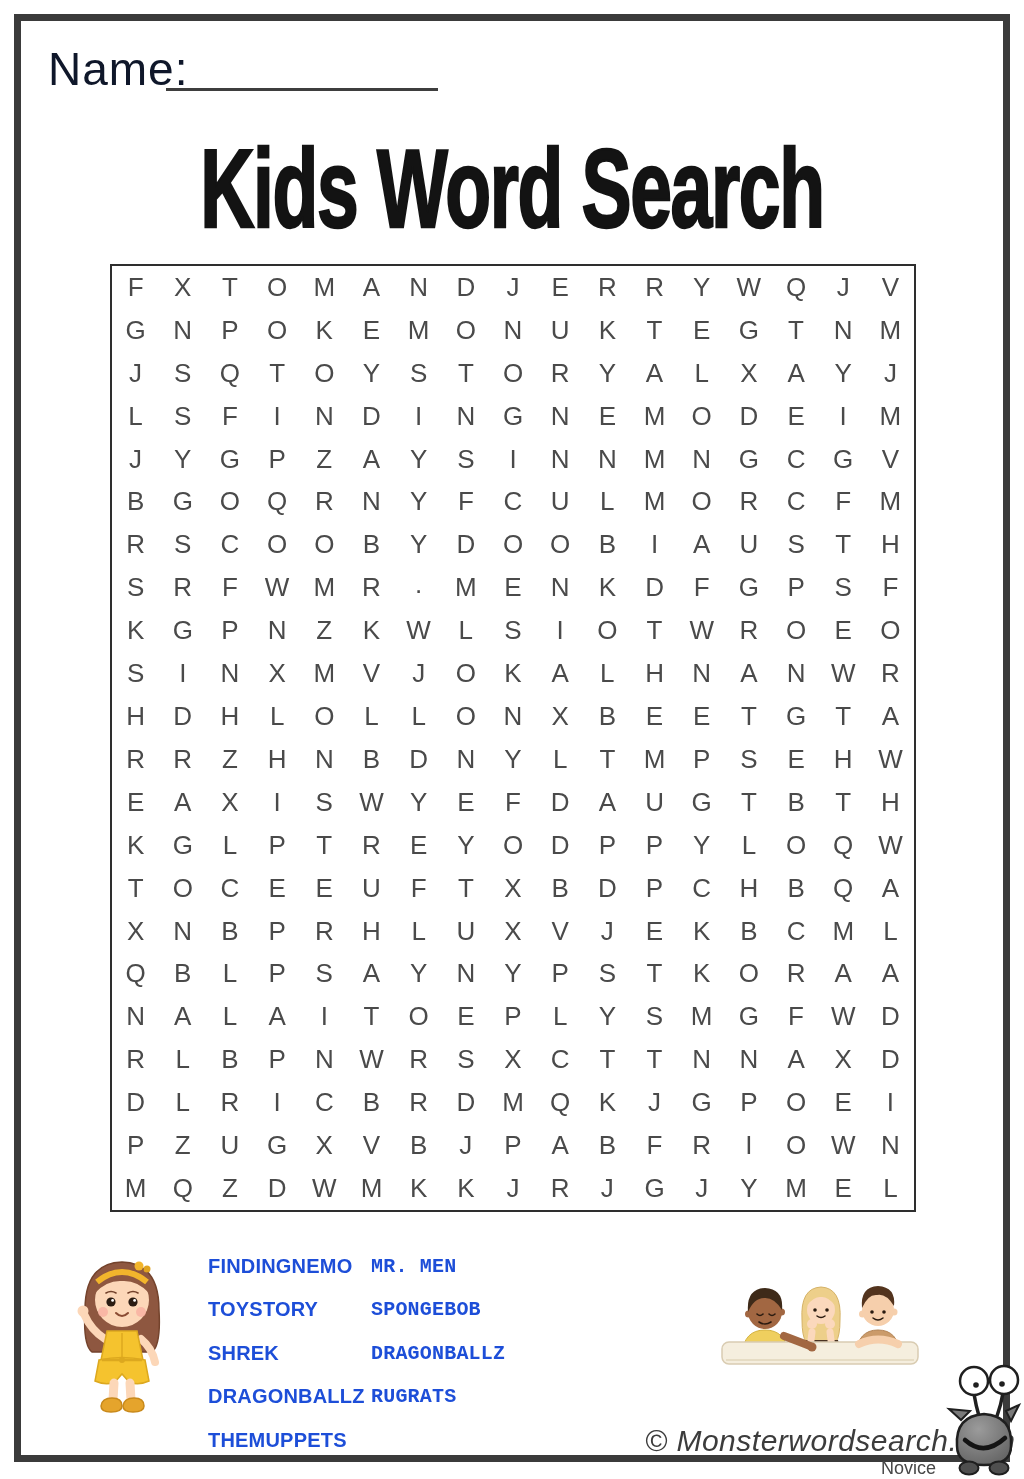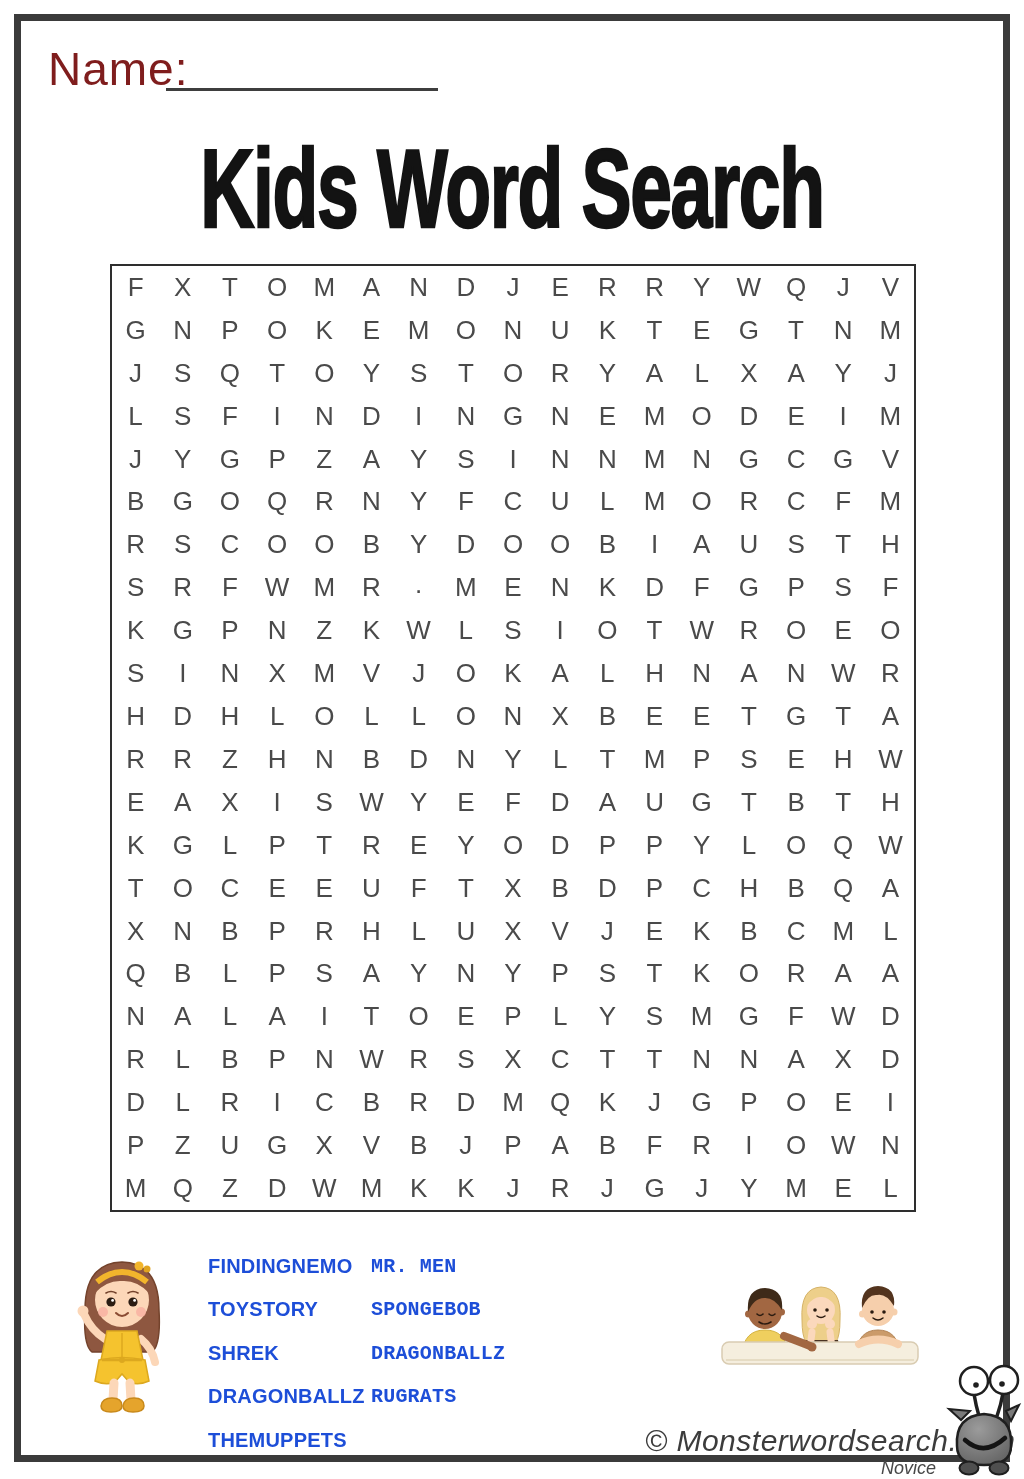--- a/index.html
+++ b/index.html
@@ -1,21 +1,21 @@
 <!DOCTYPE html>
 <html><head>
 <meta charset="utf-8">
 <style>
   html,body{margin:0;padding:0;background:#ffffff;}
   body{width:1024px;height:1479px;position:relative;overflow:hidden;
        font-family:"Liberation Sans",sans-serif;}
   .page{position:absolute;inset:0;background:#fff;}
   .frame{position:absolute;left:14px;top:14px;width:996px;height:1448px;
          border:7px solid #3b3b3b;box-sizing:border-box;z-index:1;}
-  .name-label{position:absolute;left:48px;top:42px;font-size:46px;color:#7f1d1d;
+  .name-label{position:absolute;left:48px;top:42px;font-size:46px;color:#0f172a;
               letter-spacing:1px;z-index:2;}
   .name-line{position:absolute;left:166px;top:88px;width:272px;height:3px;
              background:#3e3e3e;z-index:2;}
   .title{position:absolute;left:0;top:124px;width:1024px;text-align:center;
          font-size:112px;font-weight:bold;color:#131313;letter-spacing:-2px;
          -webkit-text-stroke:2.5px #131313;transform:scaleX(0.67);z-index:2;
          white-space:nowrap;}
   .grid{position:absolute;left:110px;top:264px;width:806px;height:948px;
         border:2px solid #2e2e2e;box-sizing:border-box;display:grid;
         grid-template-columns:repeat(17,1fr);grid-template-rows:repeat(22,1fr);
@@ -24,21 +24,21 @@
         font-size:26px;color:#4a4a4a;}
   .cell.period{align-items:flex-end;padding-bottom:9px;box-sizing:border-box;}
   .word-col{position:absolute;top:1245px;z-index:2;}
   .word-col.c1{left:208px;} .word-col.c2{left:371px;font-family:Liberation Mono, monospace;} .word-col.c3{left:540px;}
   .word{height:43.4px;line-height:43.4px;font-size:20px;font-weight:bold;
         color:#1d4ed8;letter-spacing:0.2px;white-space:nowrap;}
   .copyright{position:absolute;left:645px;top:1424px;font-size:30px;
              font-style:italic;color:#3c3c3c;z-index:3;white-space:nowrap;
              letter-spacing:0.5px;}
   .novice{position:absolute;left:881px;top:1458px;font-size:18px;
-          font-style:italic;color:#474747;z-index:3;}
+          color:#474747;z-index:3;}
   svg.girl{position:absolute;left:55px;top:1255px;width:150px;height:165px;z-index:2;}
   svg.kids{position:absolute;left:712px;top:1272px;width:215px;height:100px;z-index:2;}
   svg.monster{position:absolute;left:945px;top:1358px;width:78px;height:118px;z-index:6;}
 </style>
 </head>
 <body>
 
 <div class="page">
 
   <div class="frame"></div>

